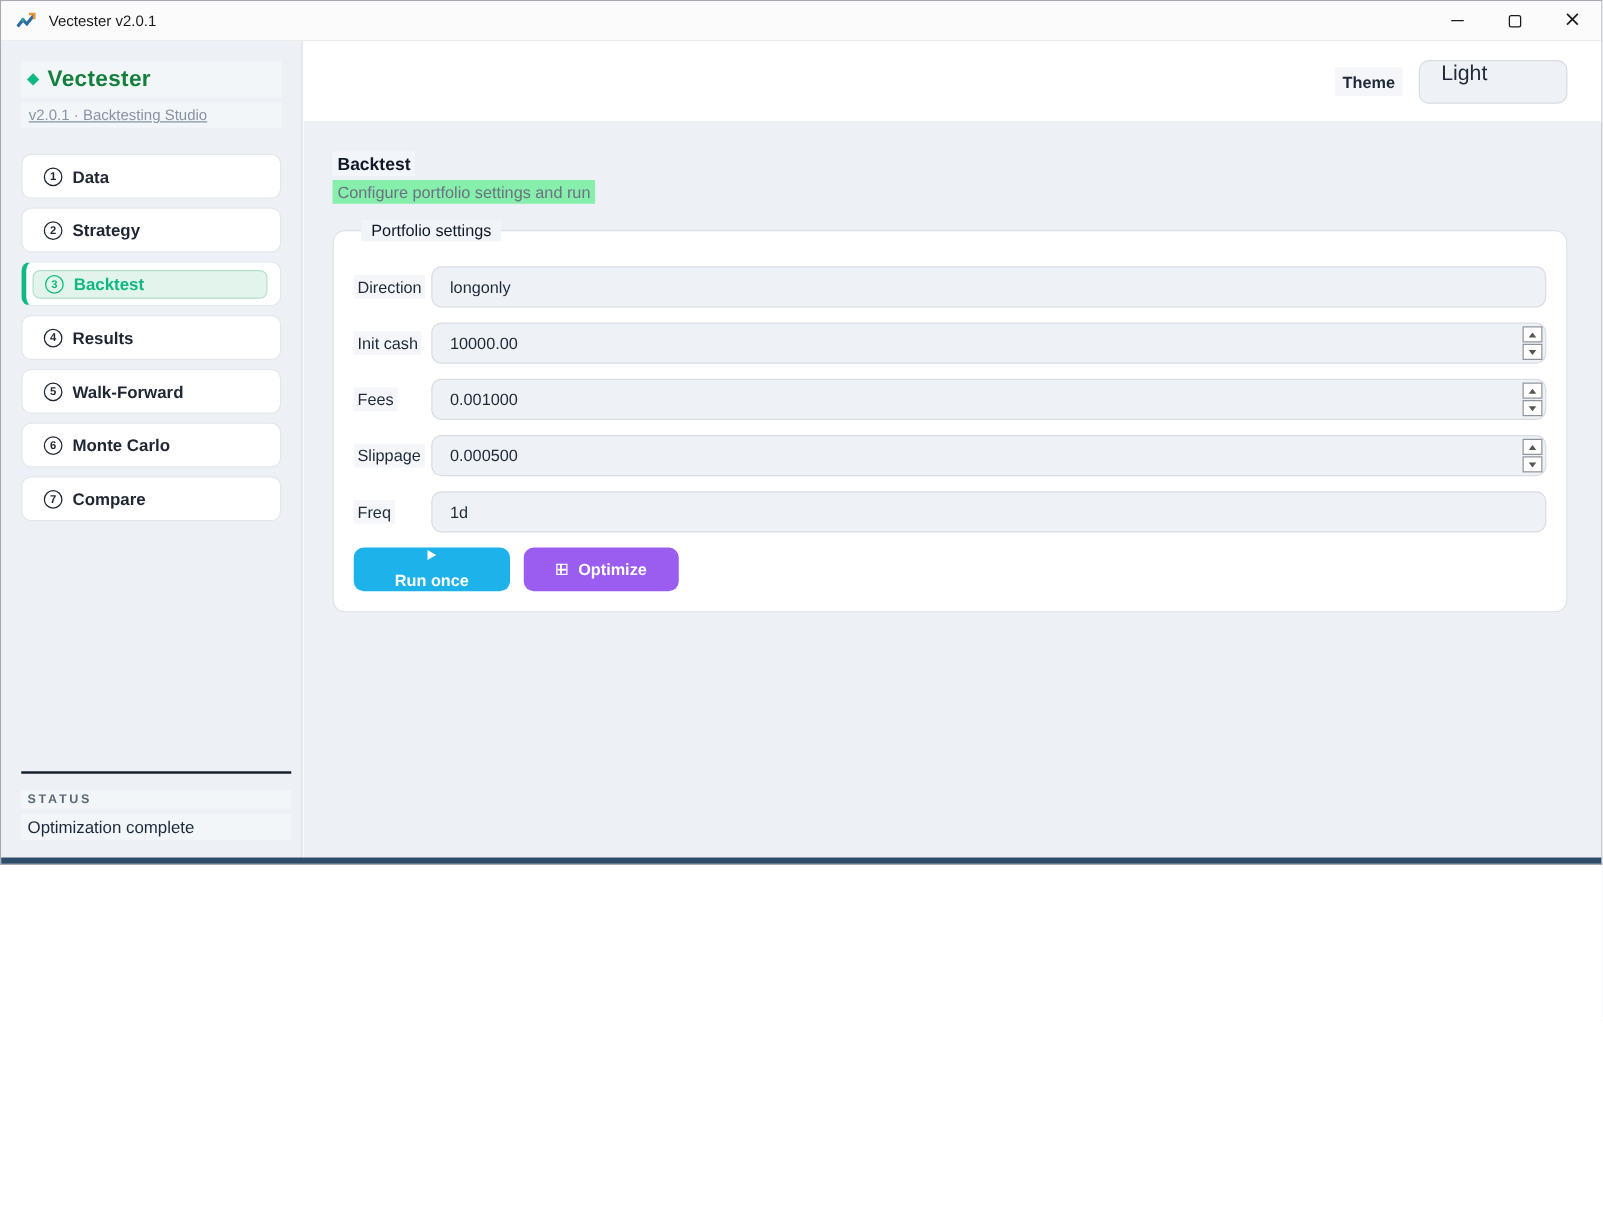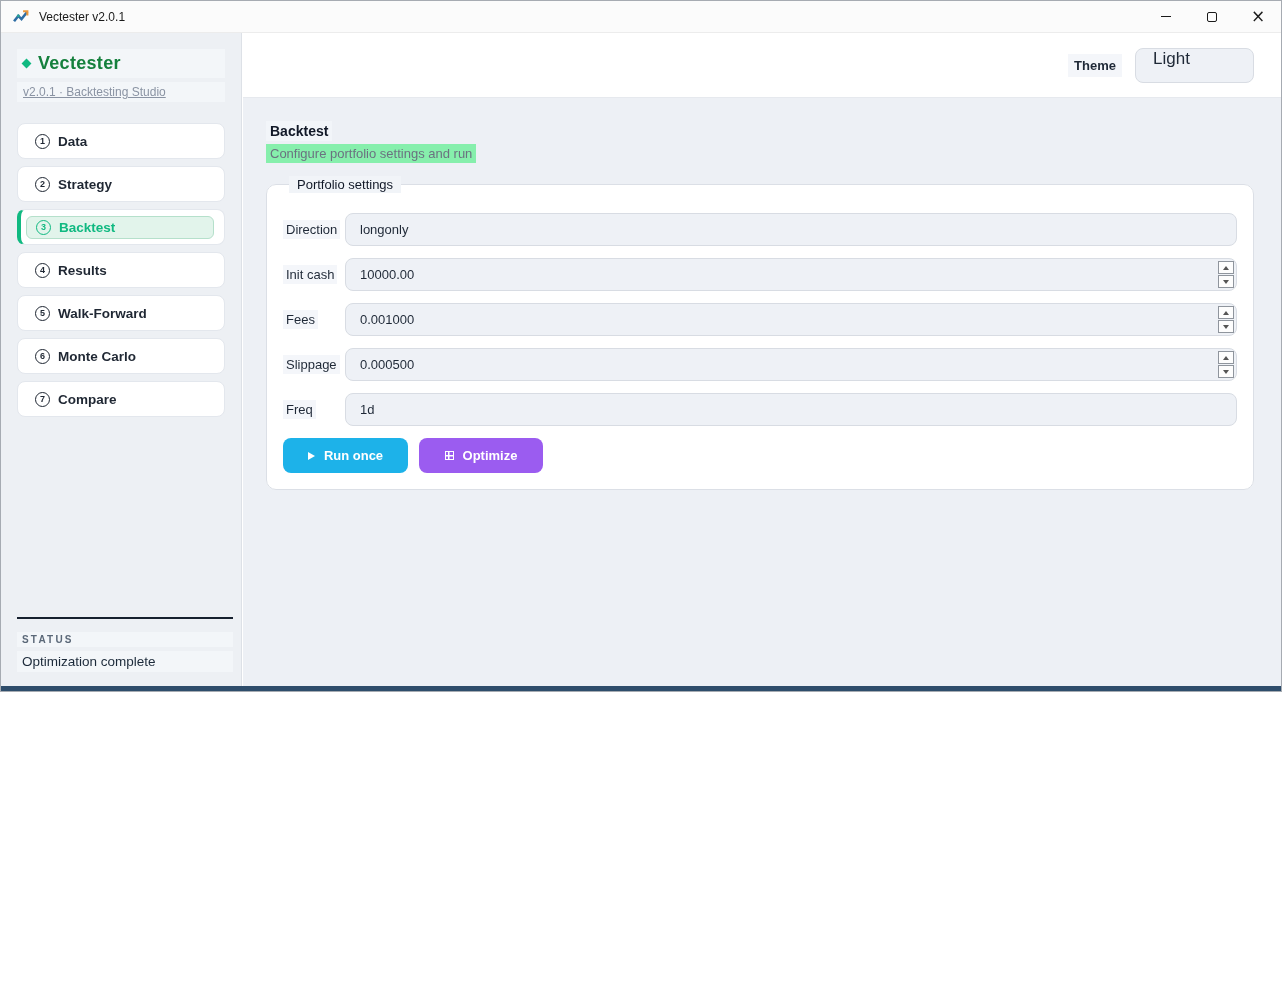--- a/index.html
+++ b/index.html
@@ -142,21 +142,21 @@
     border-right: 3px solid transparent; border-top: 4px solid #555;
   }
   .buttons-row { display: flex; gap: 11px; margin-top: 12px; }
   .btn {
     height: 35px; border: none; border-radius: 8px;
     color: #ffffff; font-weight: bold; font-size: 13px;
     font-family: "Liberation Sans", "DejaVu Sans", sans-serif;
     display: flex; align-items: center; justify-content: center; gap: 9px;
     cursor: default;
   }
-  .btn-run { width: 125px; background: #1db2e9; }
+  .btn-run { width: 125px; background: #1db2e9; flex-direction: column; }
   .btn-opt { width: 124px; background: #9b5cf0; }
   .play-icon {
     width: 0; height: 0; border-top: 4.5px solid transparent;
     border-bottom: 4.5px solid transparent; border-left: 7px solid #ffffff;
   }
   .grid-icon {
     width: 9px; height: 9px; border: 1.5px solid #ffffff;
     background:
       linear-gradient(#fff,#fff) center/1.5px 100% no-repeat,
       linear-gradient(#fff,#fff) center/100% 1.5px no-repeat;

